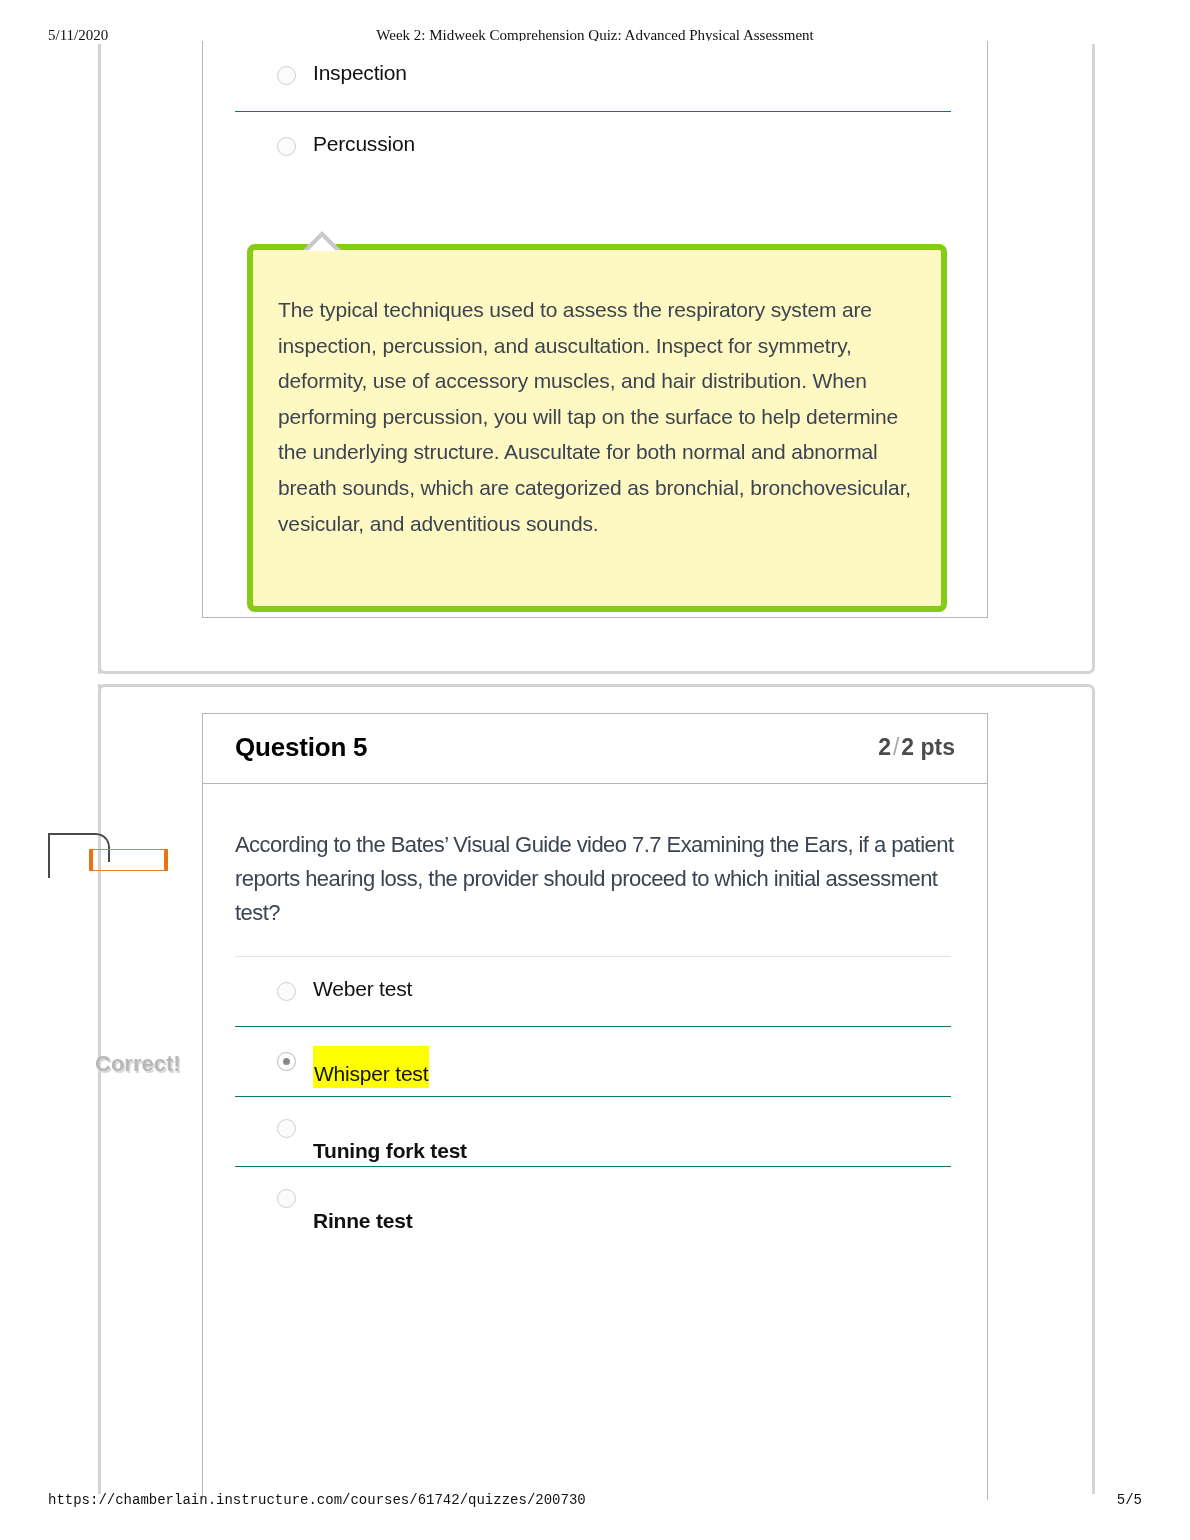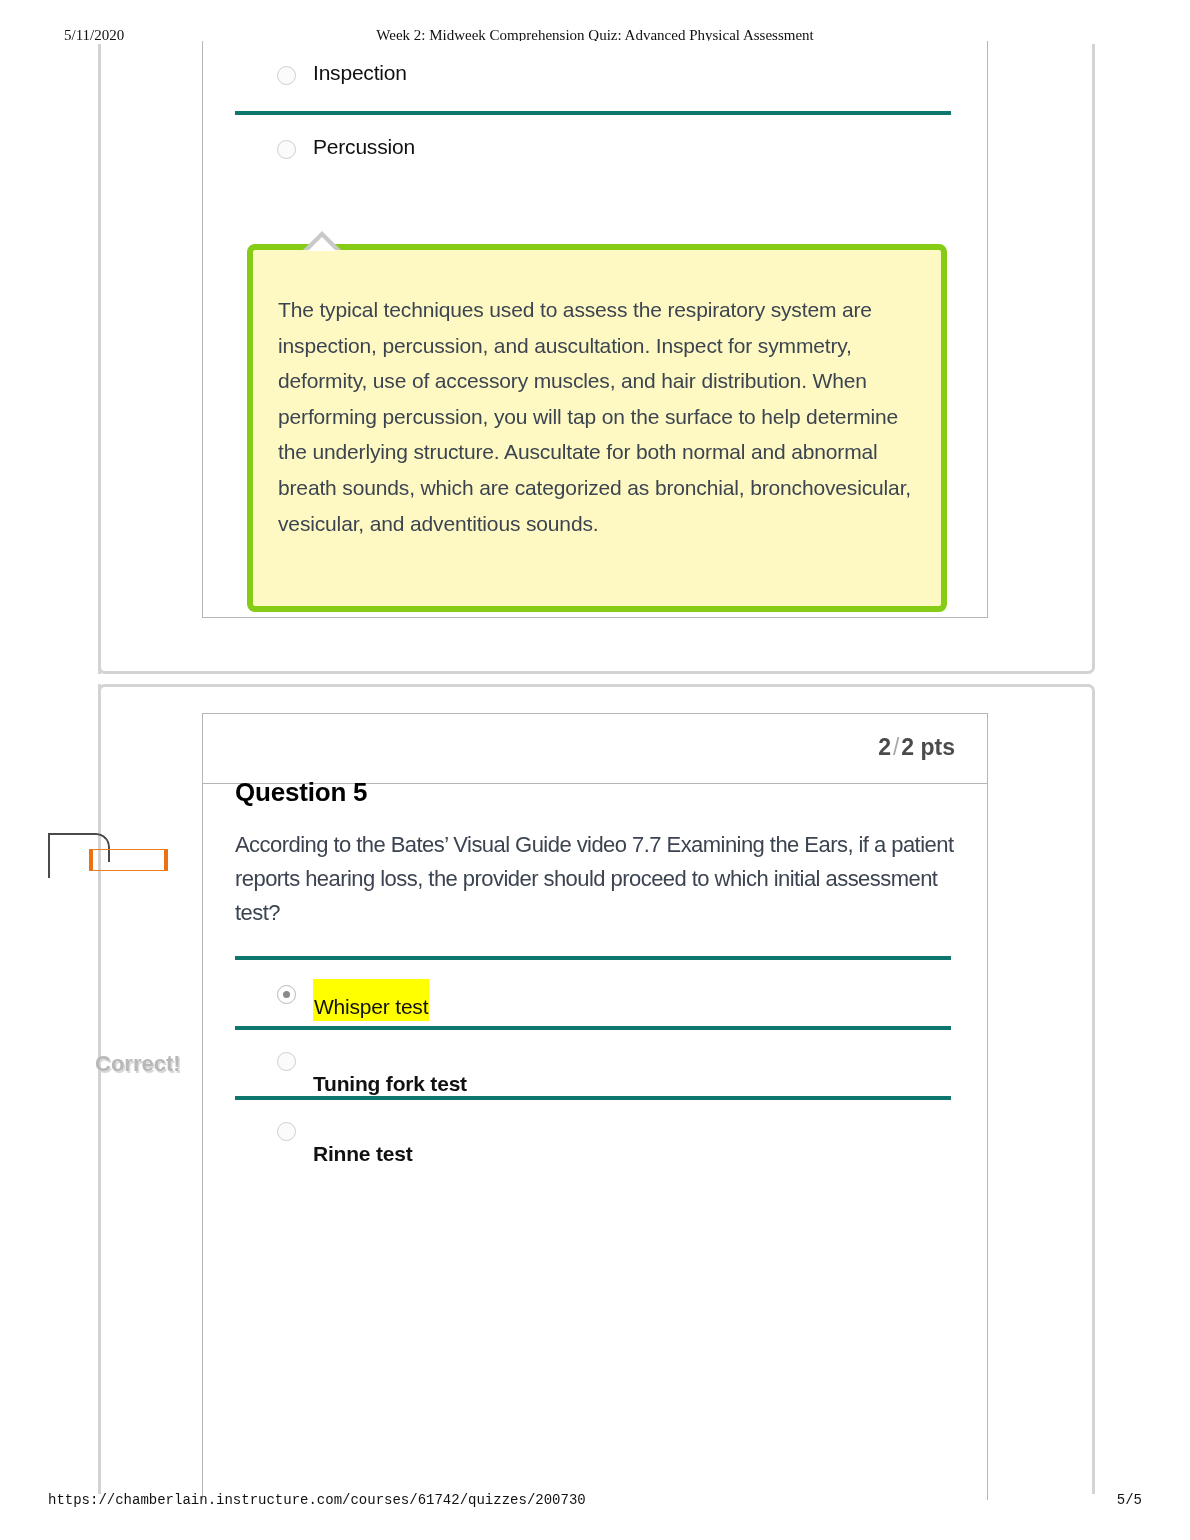--- a/index.html
+++ b/index.html
@@ -25,21 +25,20 @@
     height: 20px;
     font-family: "Liberation Serif", serif;
     font-size: 15px;
     color: #111;
   }
   .print-header .ph-date {
     position: absolute;
     left: 48px;
     top: 0;
     white-space: nowrap;
-    margin-left: 16px;
   }
   .print-header .ph-title {
     position: absolute;
     left: 0;
     top: 0;
     width: 1190px;
     text-align: center;
     white-space: nowrap;
   }
   .print-footer {
@@ -121,21 +120,20 @@
     border-bottom: 1px solid #b6b6b6;
   }
   .qhead-title {
     position: absolute;
     left: 32px;
     top: 18px;
     font-size: 26px;
     font-weight: bold;
     color: #000000;
     letter-spacing: -0.2px;
-    margin-top: 45px;
   }
   .qhead-pts {
     position: absolute;
     right: 32px;
     top: 20px;
     font-size: 23px;
     font-weight: bold;
     color: #4b4b4b;
     white-space: nowrap;
   }
@@ -159,21 +157,21 @@
 
   
   .answers {
     position: absolute;
     left: 32px;
     width: 716px;
   }
   .arow {
     position: relative;
     box-sizing: border-box;
-    border-top: 4px solid #0f766e;
+    border-top: 1px solid #0f766e;
     height: 70px;
   }
   .arow.first {
     border-top: 1px solid #e4e4e4;
   }
   .radio {
     position: absolute;
     left: 42px;
     top: 25px;
     width: 19px;
@@ -348,20 +346,24 @@
 
     <div class="qhead">
       <span class="qhead-title">Question 5</span>
       <span class="qhead-pts"><span>2</span><span class="slash">/</span><span>2 pts</span></span>
     </div>
 
     <div class="qtext">According to the Bates’ Visual Guide video 7.7 Examining the Ears, if a patient reports hearing loss, the provider should proceed to which initial assessment test?</div>
 
     <div class="answers" style="top:242px;">
 
+      <div class="arow first" style="height:70px;">
+        <span class="radio"></span>
+        <span class="alabel">Weber test</span>
+      </div>
 
       <div class="arow" style="height:70px;">
         <span class="radio checked"></span>
         <span class="alabel hl">Whisper test</span>
       </div>
 
       <div class="arow" style="height:70px;">
         <span class="radio" style="top:22px;"></span>
         <span class="alabel low">Tuning fork test</span>
       </div>

